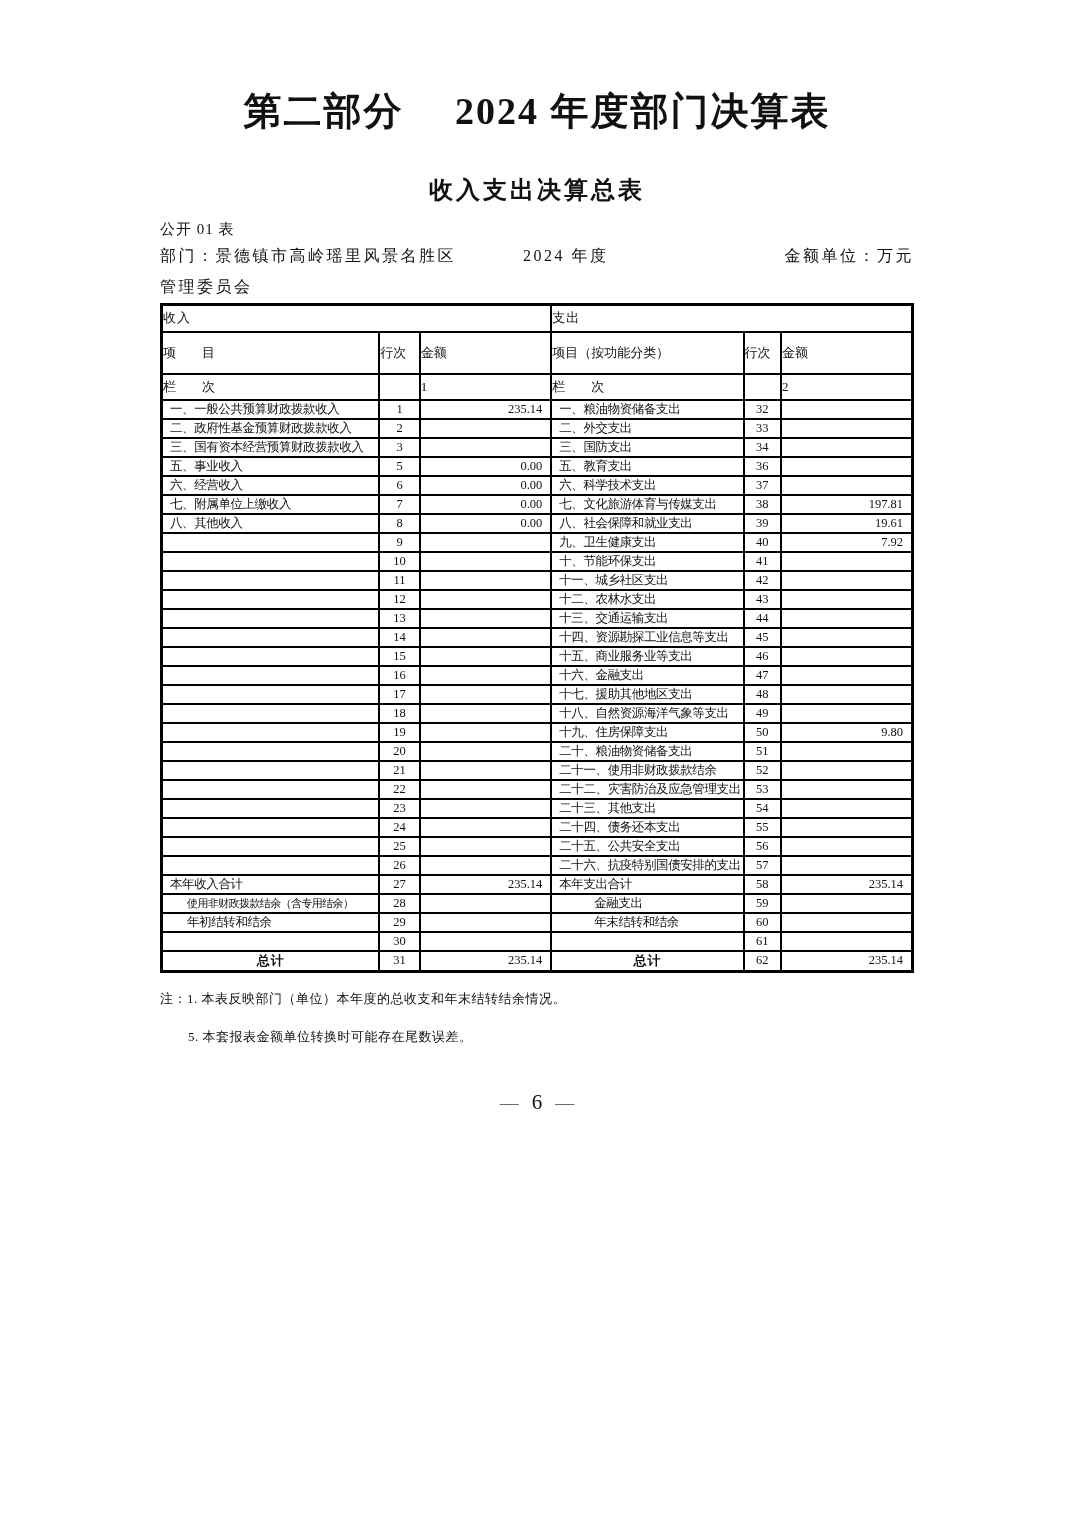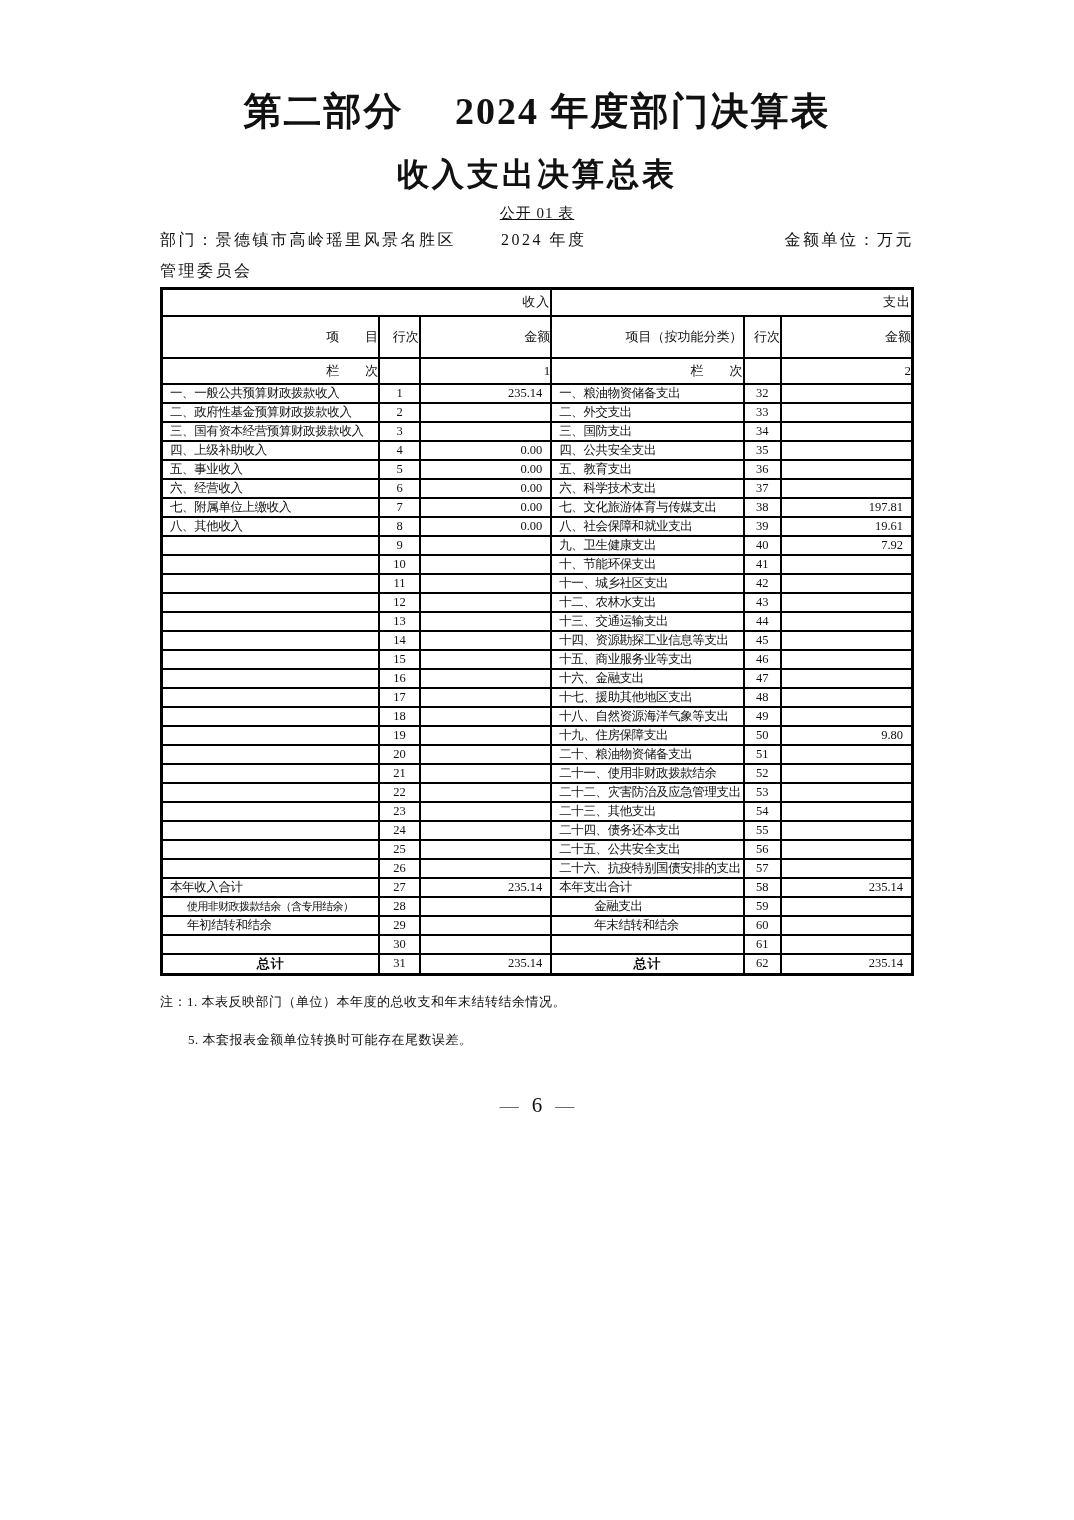--- a/index.html
+++ b/index.html
@@ -7,34 +7,34 @@
     width:1074px;height:1520px;background:#ffffff;color:#111;
     font-family:"Liberation Serif","DejaVu Serif",serif;
     -webkit-font-smoothing:antialiased;
   }
   .sheet{width:754px;margin:0 auto;padding-top:86px;}
   .main-title{
     margin:0;text-align:center;font-size:38px;font-weight:bold;
     letter-spacing:2px;line-height:50px;white-space:nowrap;
   }
   .subtitle{
-    margin:22px 0 0 0;text-align:center;font-size:32px;font-weight:bold;
+    margin:38px 0 0 0;text-align:center;font-size:24px;font-weight:bold;
     letter-spacing:3px;line-height:32px;
   }
-  .doc-label-line{text-align:center;font-size:15px;line-height:22px;margin-top:12px;letter-spacing:1px;text-decoration:underline;}
-  .dept-row{display:flex;align-items:flex-start;font-size:16px;letter-spacing:2.5px;line-height:31px;}
+  .doc-label-line{text-align:left;font-size:15px;line-height:22px;margin-top:12px;letter-spacing:1px;}
+  .dept-row{display:flex;align-items:flex-start;font-size:16px;letter-spacing:2.5px;line-height:31px;gap:22px;}
   .dept{width:297px;}
   .year{margin-left:44px;white-space:nowrap;}
   .unit{margin-left:auto;white-space:nowrap;}
   table.budget{
     width:100%;border-collapse:collapse;table-layout:fixed;
     margin-top:1px;border:3px solid #000;
   }
   .budget th,.budget td{border:2px solid #000;vertical-align:middle;overflow:hidden;}
-  .budget th{font-weight:normal;font-size:13px;text-align:right;padding:0;}
+  .budget th{font-weight:normal;font-size:13px;text-align:left;padding:0;}
   .sec-h{font-size:14px;letter-spacing:1px;}
   thead tr.r1{height:27px;}
   thead tr.r2{height:42px;}
   thead tr.r3{height:26px;}
   tbody tr{height:19px;}
   .c-item{font-size:12.5px;letter-spacing:-0.4px;text-align:left;padding:0 4px 0 7px;white-space:nowrap;}
   .c-num{font-size:12.5px;text-align:center;padding:0;}
   .c-amt{font-size:12.5px;text-align:right;padding:0 8px 0 2px;white-space:nowrap;}
   .i1{padding-left:24px;}
   .i2{padding-left:42px;}
@@ -114,28 +114,20 @@
         </tr>
         <tr>
           <td class="c-item">三、国有资本经营预算财政拨款收入</td>
           <td class="c-num">3</td>
           <td class="c-amt"></td>
           <td class="c-item">三、国防支出</td>
           <td class="c-num">34</td>
           <td class="c-amt"></td>
         </tr>
         <tr>
-          <td class="c-item">四、上级补助收入</td>
-          <td class="c-num">4</td>
-          <td class="c-amt">0.00</td>
-          <td class="c-item">四、公共安全支出</td>
-          <td class="c-num">35</td>
-          <td class="c-amt"></td>
-        </tr>
-        <tr>
           <td class="c-item">五、事业收入</td>
           <td class="c-num">5</td>
           <td class="c-amt">0.00</td>
           <td class="c-item">五、教育支出</td>
           <td class="c-num">36</td>
           <td class="c-amt"></td>
         </tr>
         <tr>
           <td class="c-item">六、经营收入</td>
           <td class="c-num">6</td>

